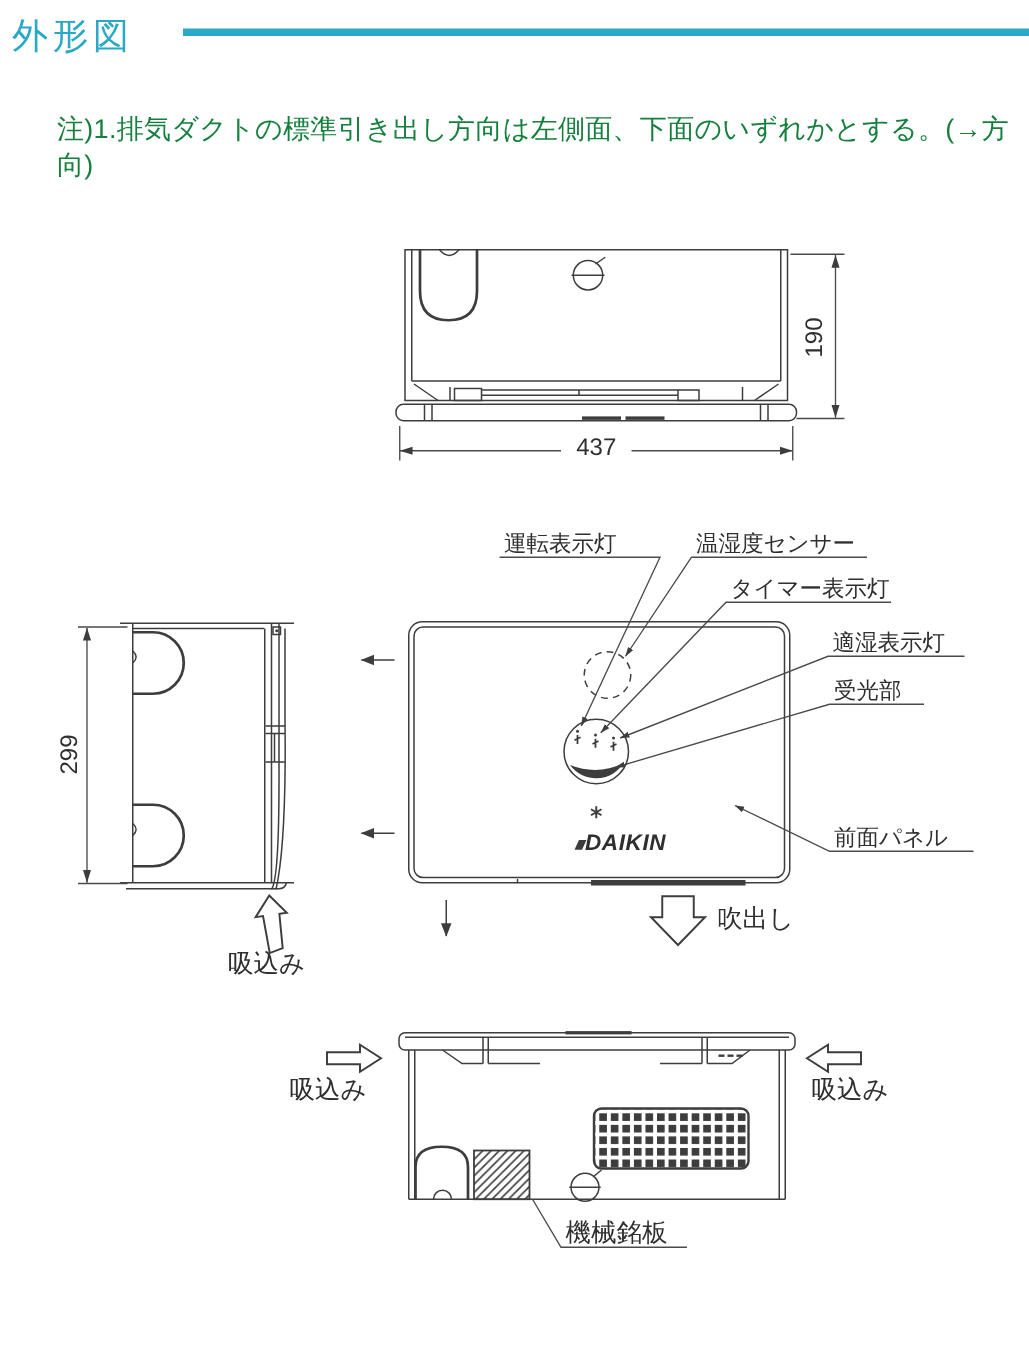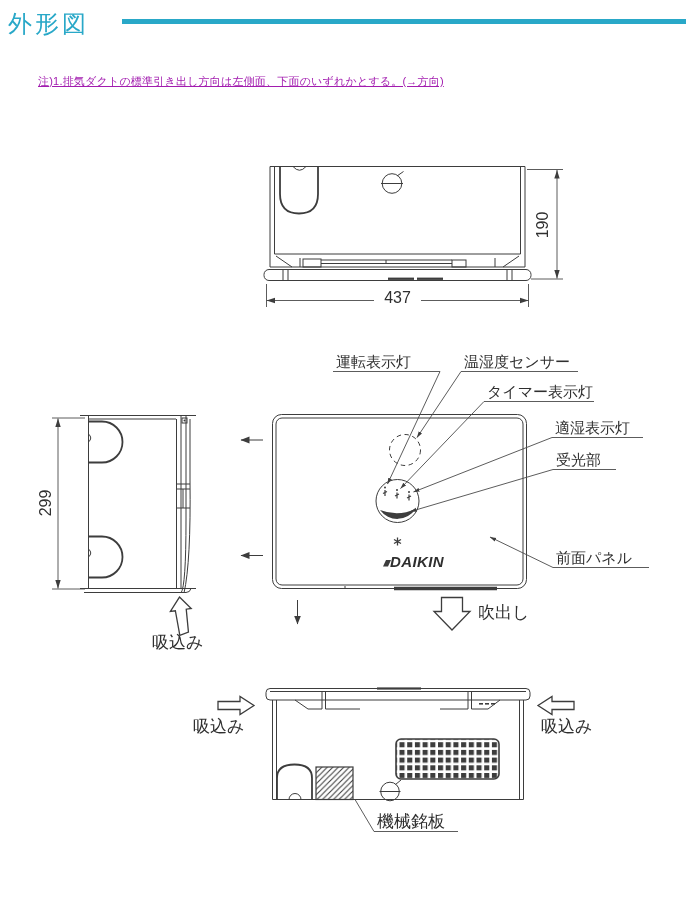--- a/index.html
+++ b/index.html
@@ -3,22 +3,22 @@
 <meta charset="utf-8">
 <style>
   html,body{margin:0;padding:0;}
   body{width:686px;height:912px;background:#ffffff;overflow:hidden;
        font-family:"Liberation Sans",sans-serif;position:relative;}
   .page{position:absolute;inset:0;}
   .title{position:absolute;left:8px;top:8px;font-size:24px;letter-spacing:3px;
          color:#29a8c8;font-weight:500;}
   .title-rule{position:absolute;left:122px;top:19px;width:564px;height:5px;
               background:#29a8c8;}
-  .note{position:absolute;left:38px;top:74px;font-size:11px;color:#a21caf;
-        letter-spacing:0.2px;text-decoration:underline;}
+  .note{position:absolute;left:38px;top:74px;font-size:18px;color:#15803d;
+        letter-spacing:0.2px;}
   svg{position:absolute;left:0;top:0;}
   svg text{font-family:"Liberation Sans",sans-serif;fill:#2f2f2f;font-size:15px;}
   svg .dim{font-size:16px;}
   svg .big{font-size:17px;}
   .ln{stroke:#3d3d3d;fill:none;stroke-width:1;}
   .ln2{stroke:#3d3d3d;fill:none;stroke-width:1.8;}
   .thin{stroke:#4a4a4a;fill:none;stroke-width:0.9;}
   .fillw{fill:#ffffff;stroke:#3d3d3d;stroke-width:1.3;}
   .dark{fill:#3d3d3d;stroke:none;}
 </style>

